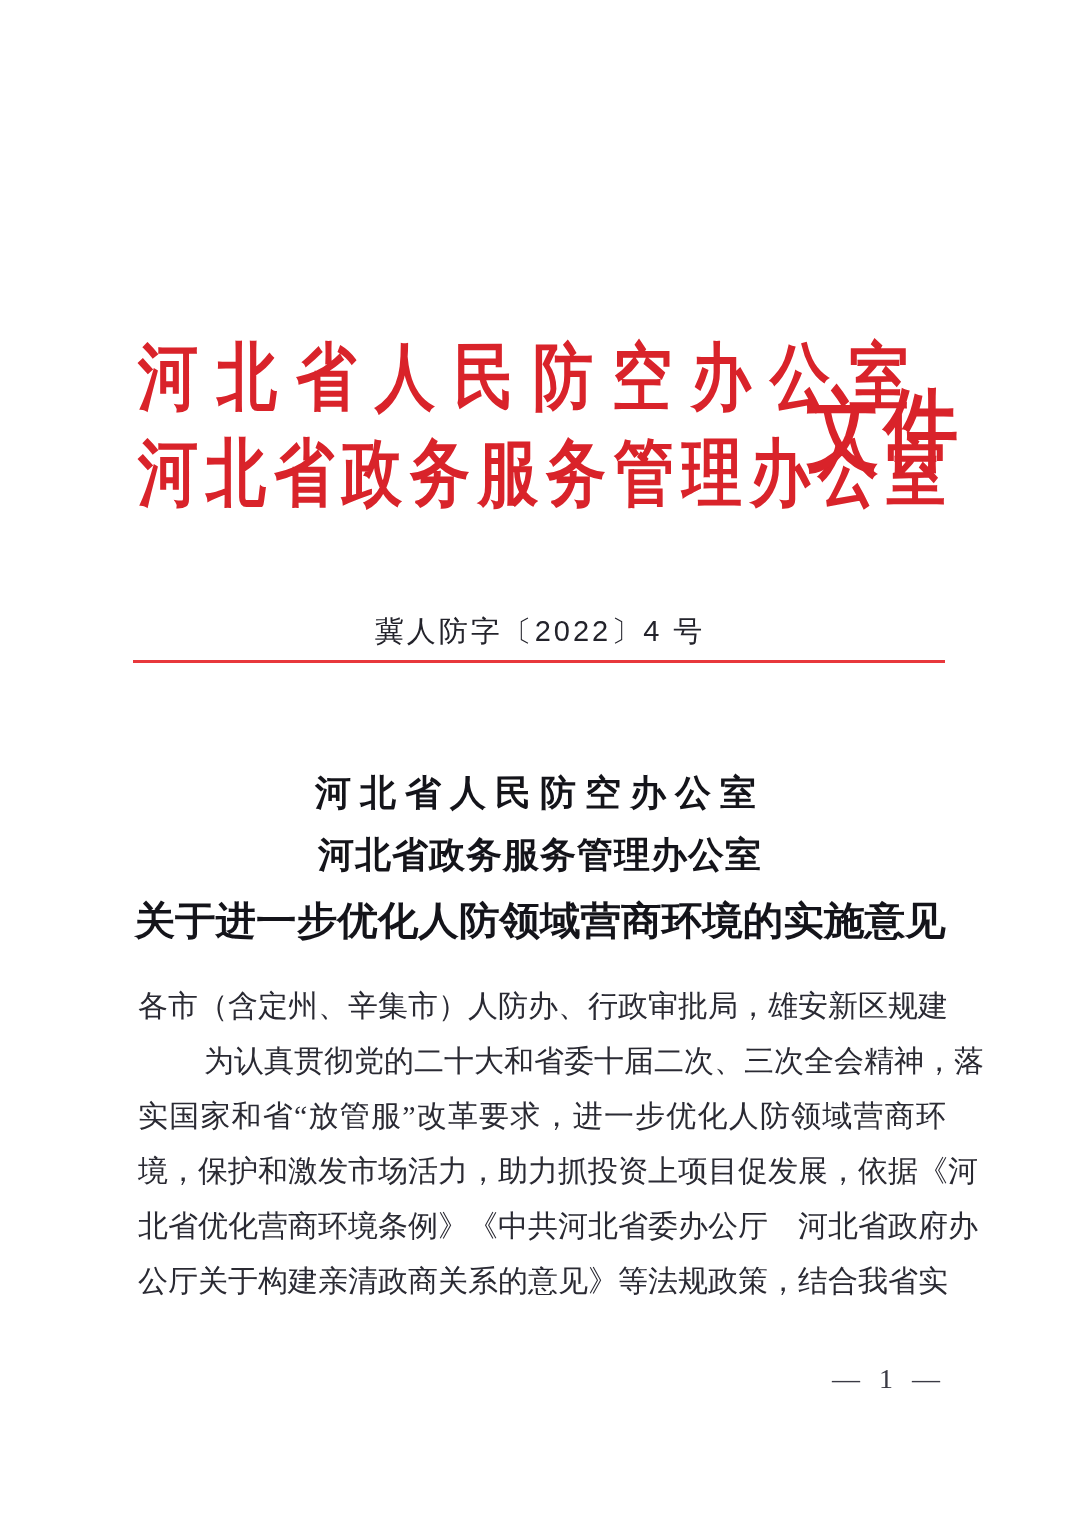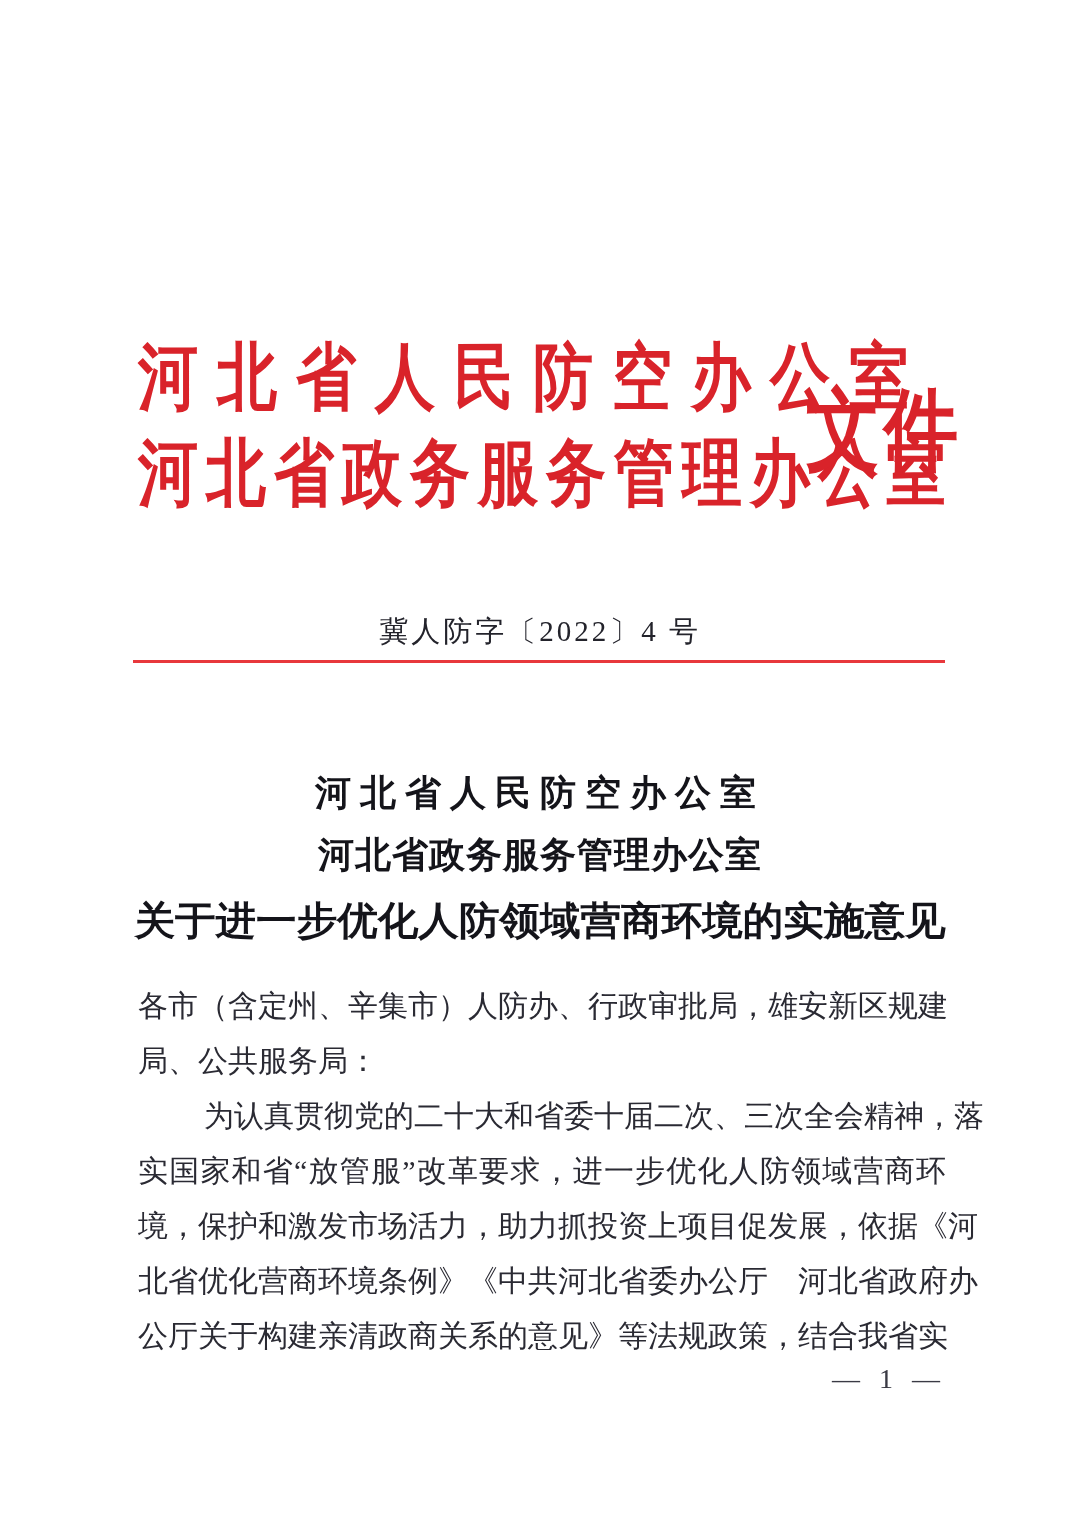--- a/index.html
+++ b/index.html
@@ -76,21 +76,21 @@
     transform-origin: left center;
   }
 
   
   .doc-number {
     position: absolute;
     left: 0;
     top: 612px;
     width: 1080px;
     text-align: center;
-    font-family: Liberation Serif, serif;
+    font-family: Liberation Sans, sans-serif;
     font-size: 29px;
     letter-spacing: 3px;
     color: #23232b;
     white-space: nowrap;
   }
 
   .red-rule {
     position: absolute;
     left: 133px;
     top: 660px;
@@ -226,21 +226,20 @@
         <span>批</span>
         <span>局</span>
         <span>，</span>
         <span>雄</span>
         <span>安</span>
         <span>新</span>
         <span>区</span>
         <span>规</span>
         <span>建</span>
       </div>
-    <div class="body-line">局、公共服务局：</div>
 
     <div class="body-line justify indent">
         <span>为</span>
         <span>认</span>
         <span>真</span>
         <span>贯</span>
         <span>彻</span>
         <span>党</span>
         <span>的</span>
         <span>二</span>

